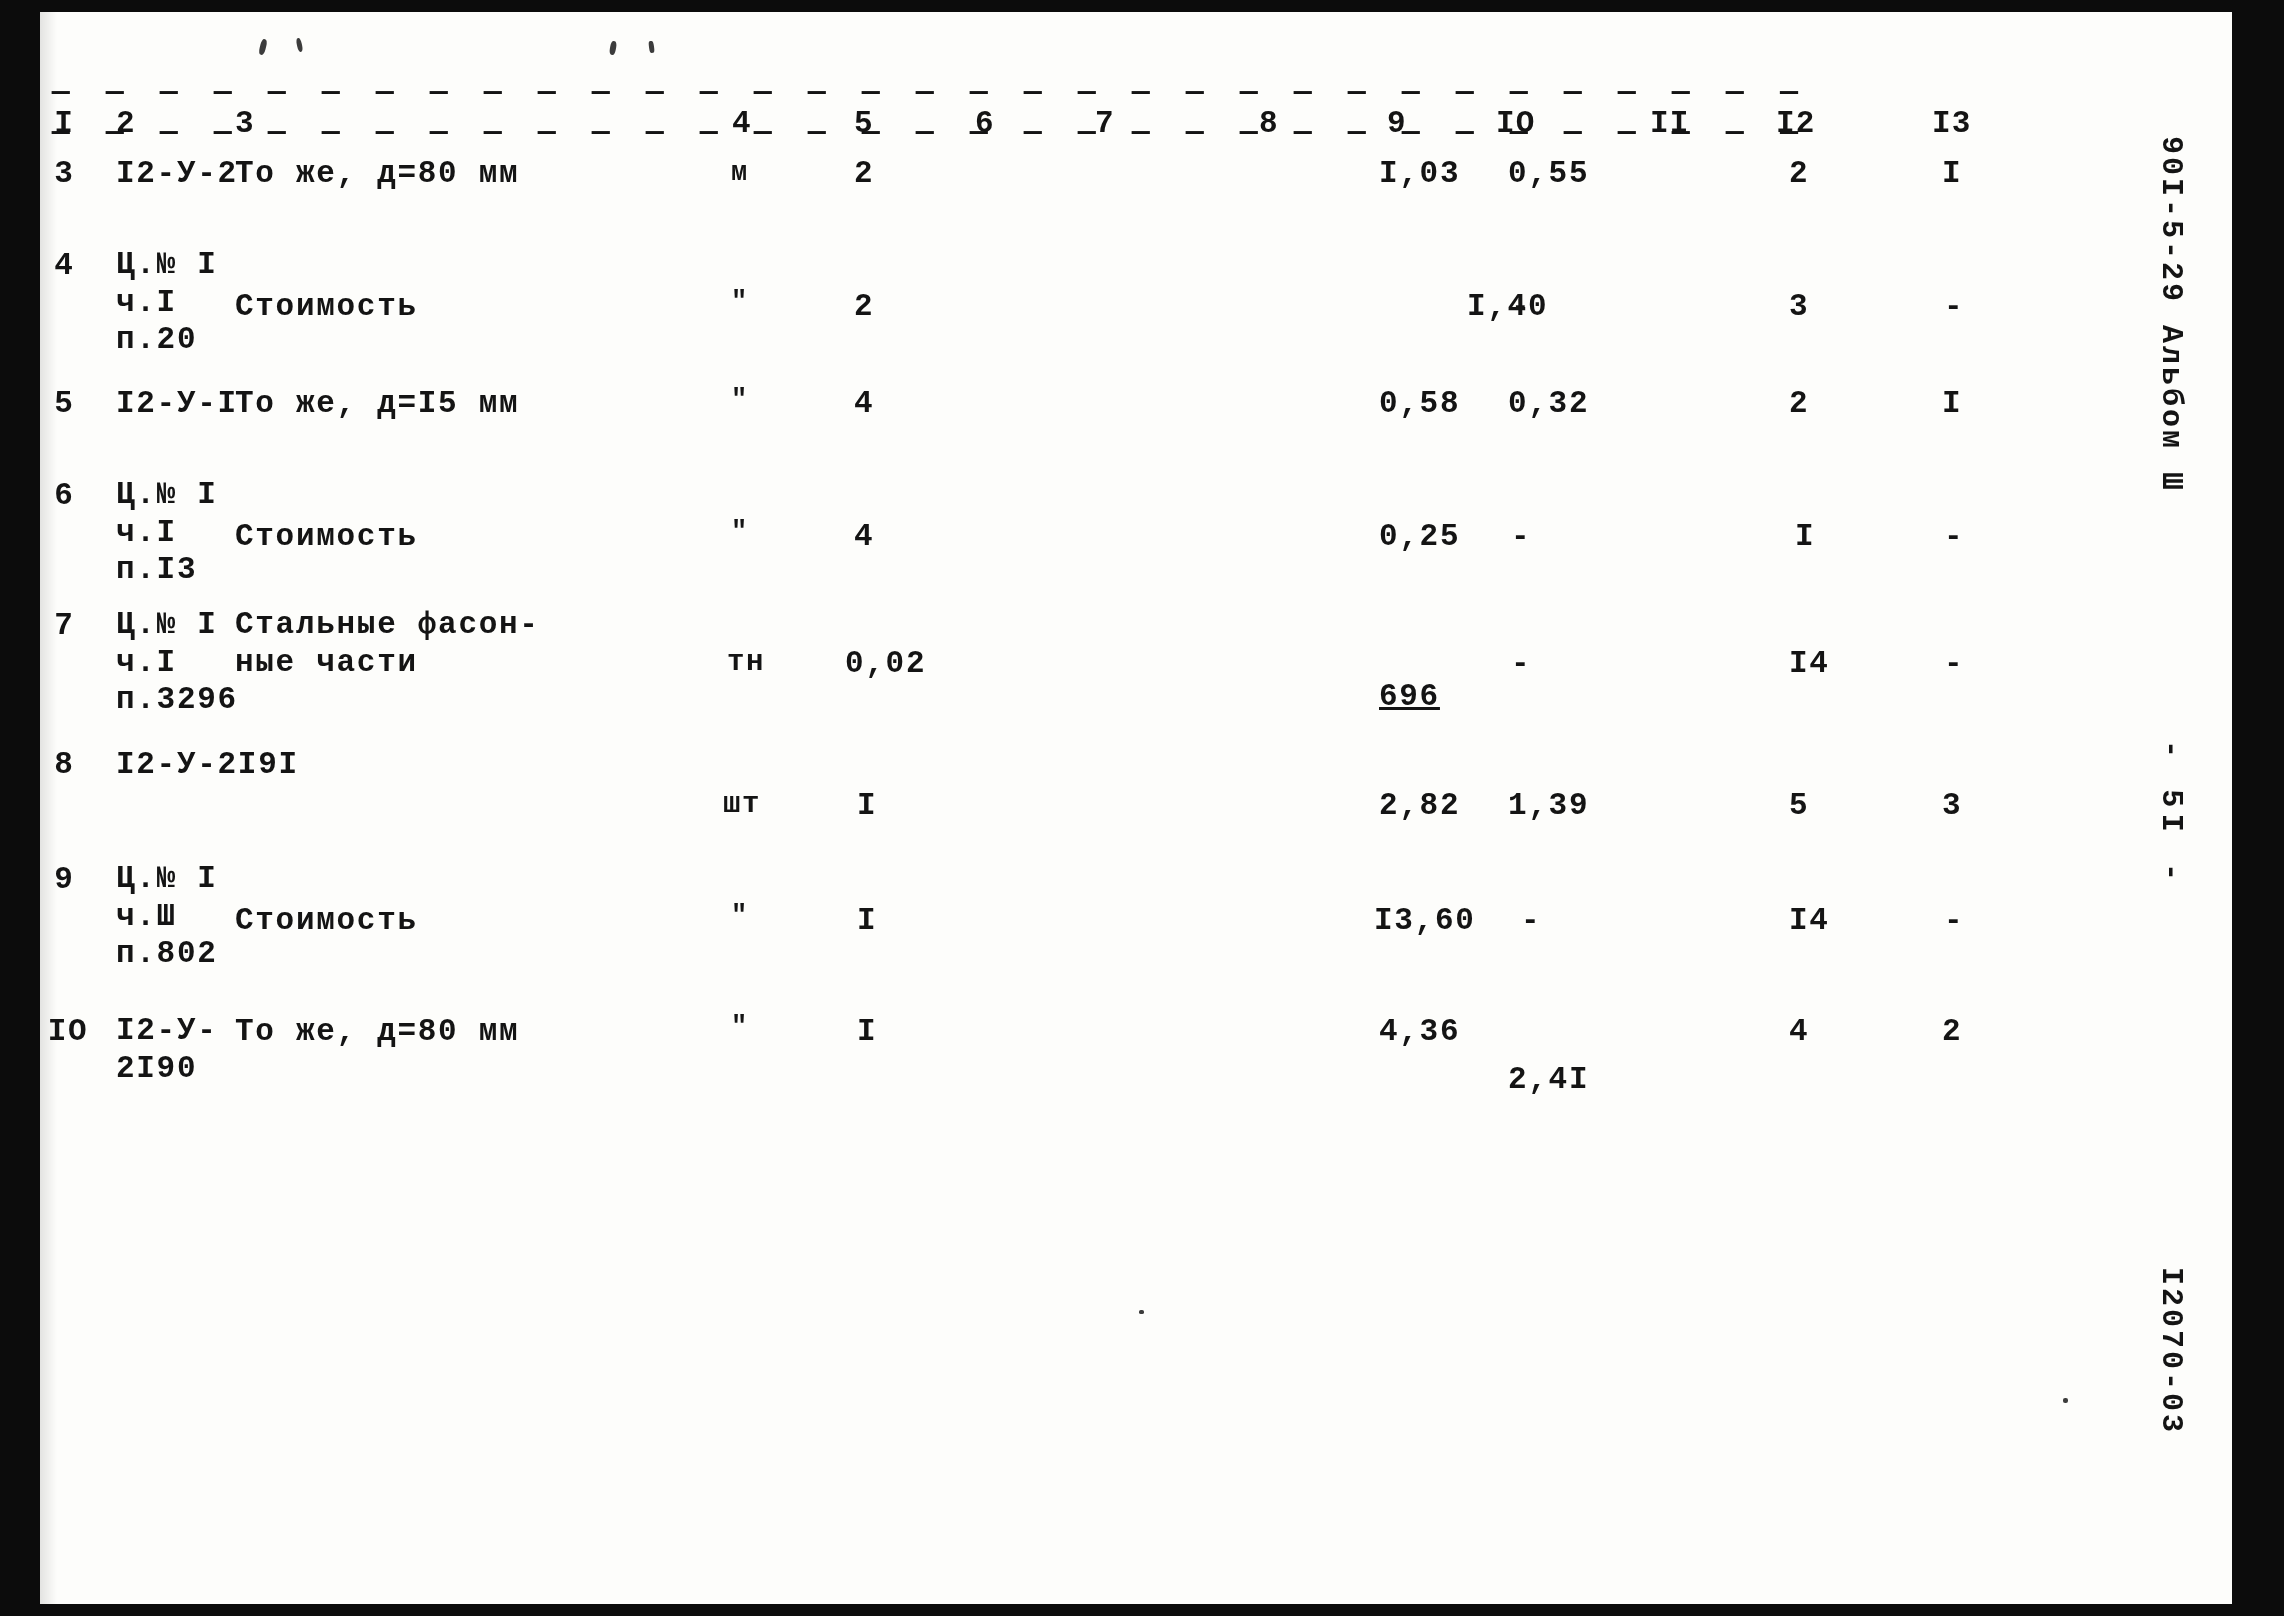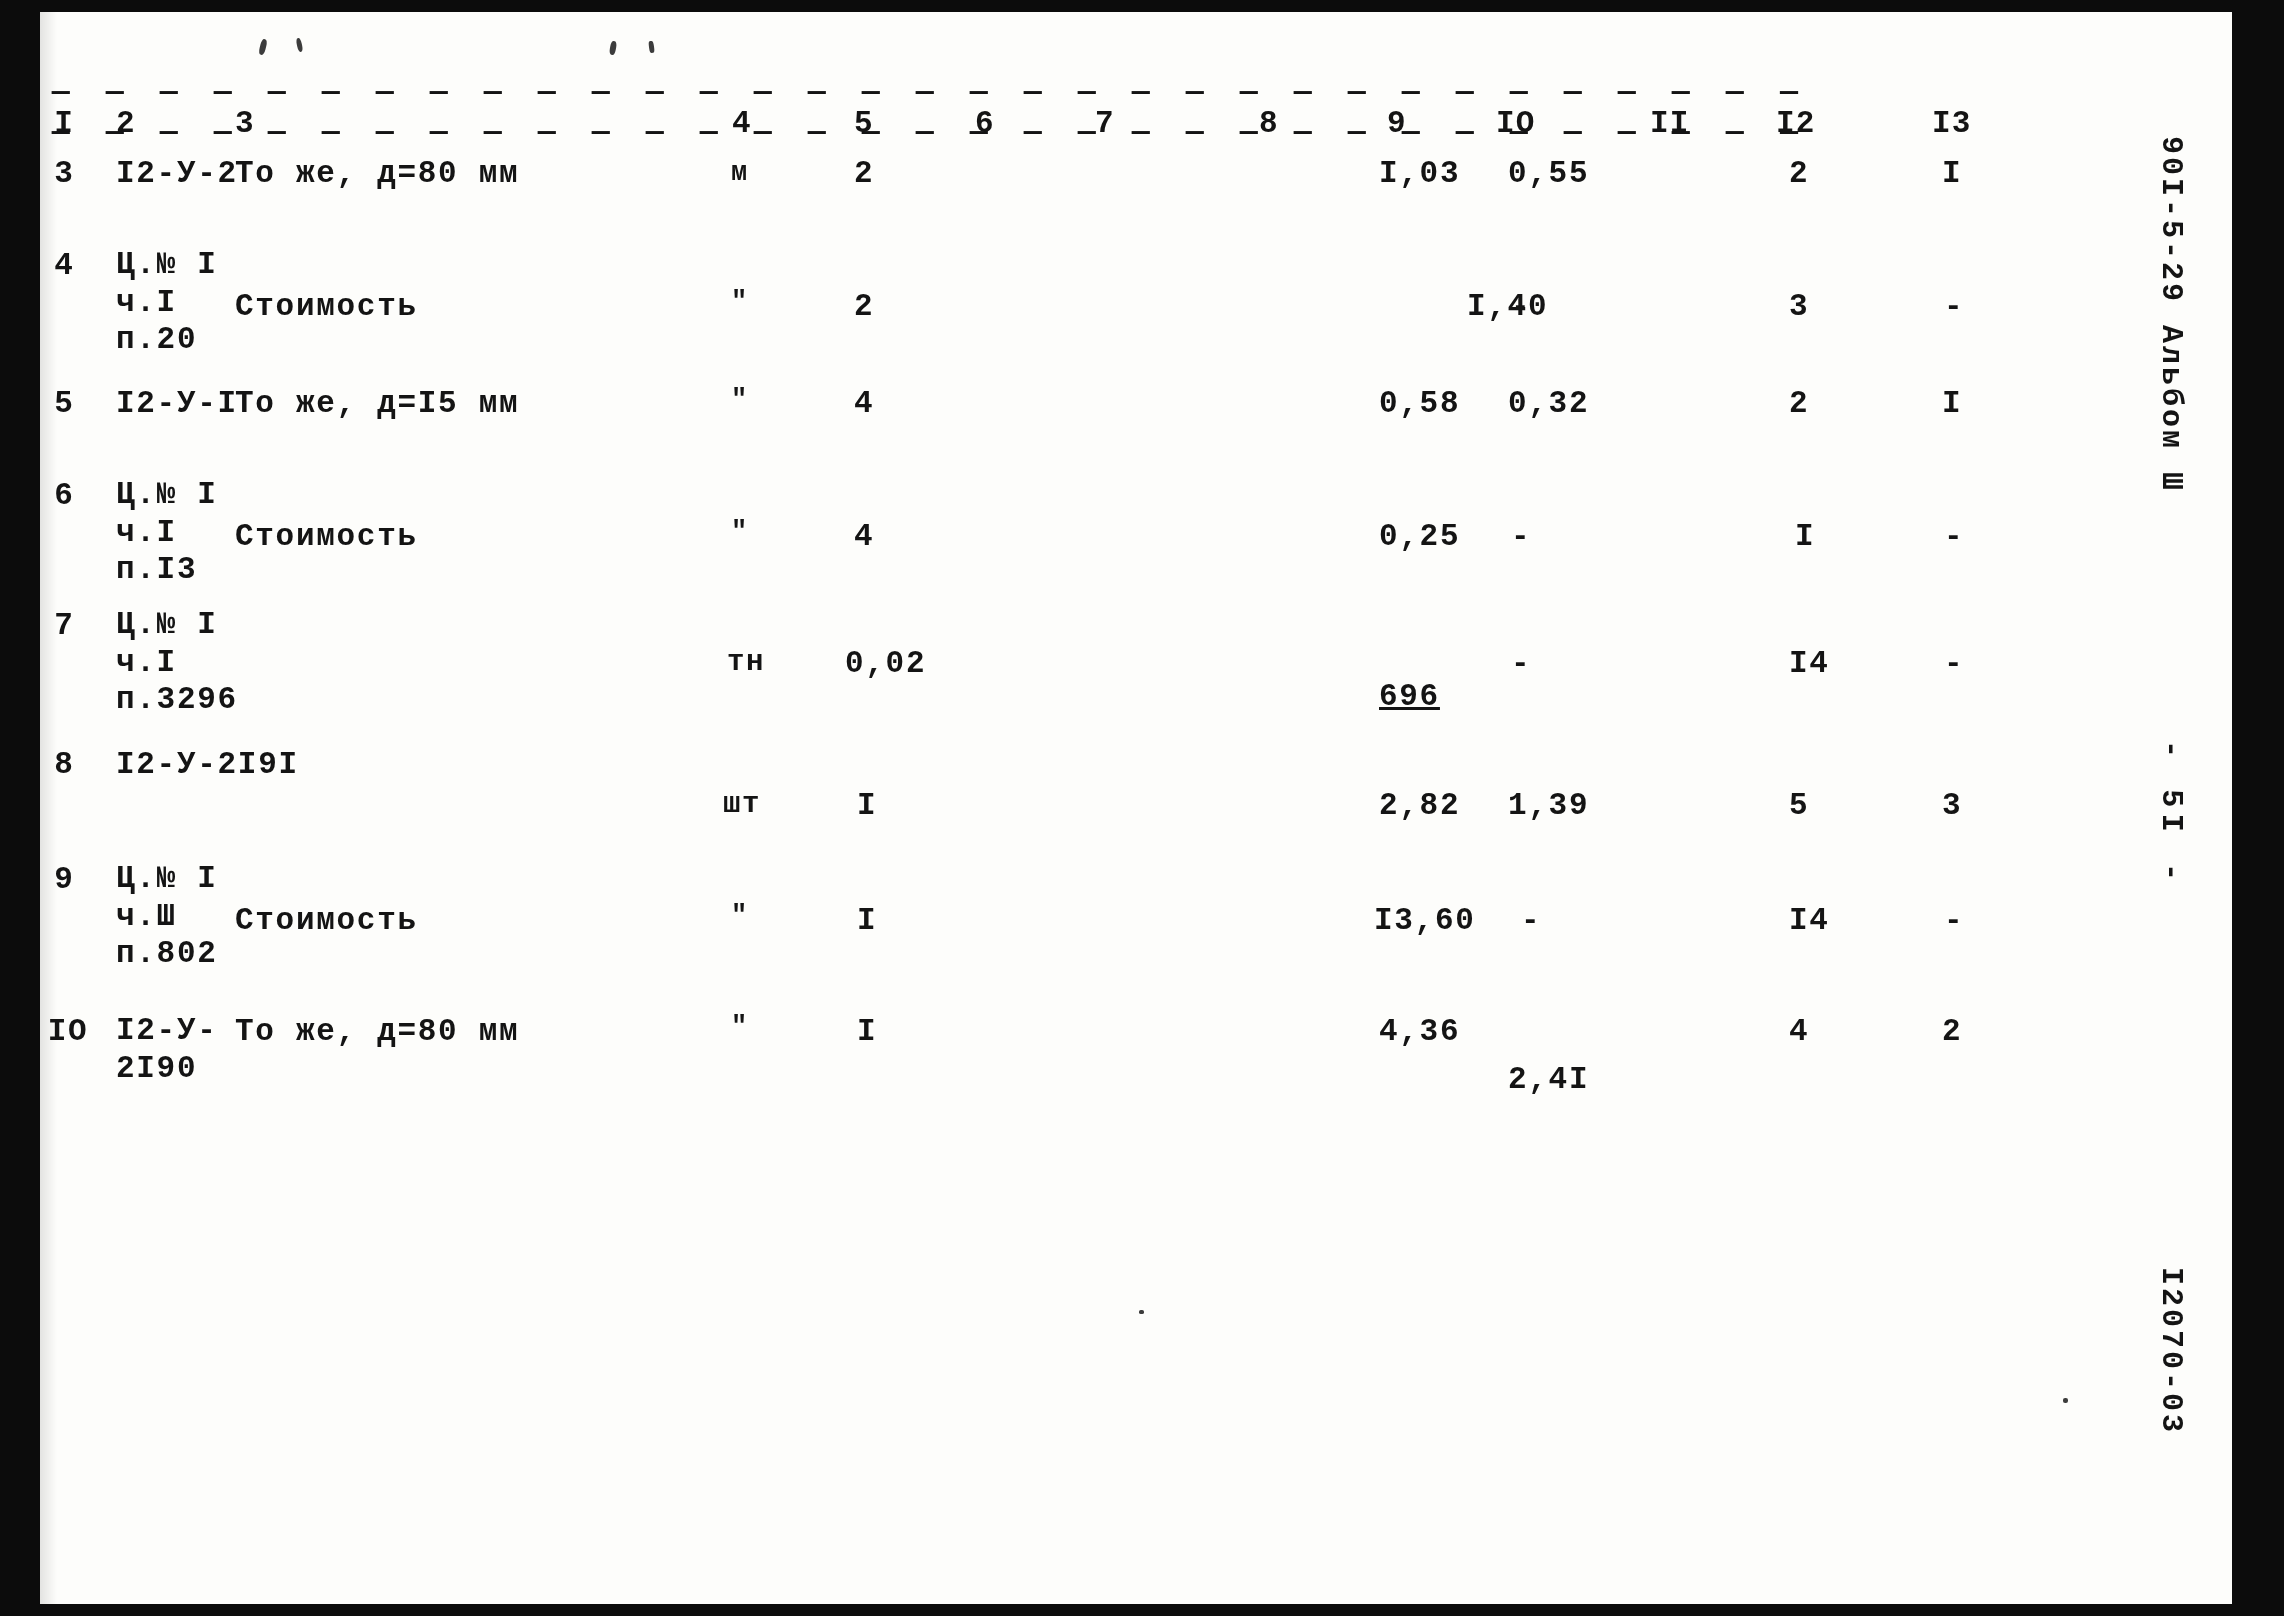--- a/index.html
+++ b/index.html
@@ -174,20 +174,22 @@
       <div class="cell" style="left:814px;top:505px;"><span>4</span></div>
       <div class="cell" style="left:1339px;top:505px;"><span>0,25</span></div>
       <div class="cell" style="left:1471px;top:505px;"><span>-</span></div>
       <div class="cell" style="left:1755px;top:505px;"><span>I</span></div>
       <div class="cell" style="left:1904px;top:505px;"><span>-</span></div>
 
       <div class="cell" style="left:14.3px;  top:594px;"><span>7</span></div>
       <div class="cell small-gap" style="left:76px; top:594px;"><span>Ц.№ I
 ч.I
 п.3296</span></div>
+      <div class="cell small-gap" style="left:195px; top:594px;"><span>Стальные фасон-
+ные части</span></div>
       <div class="cell" style="left:687px;top:632px;font-size:29px;"><span>тн</span></div>
       <div class="cell" style="left:805px;top:632px;"><span>0,02</span></div>
       <div class="cell" style="left:1339px;top:665px;text-decoration:underline;"><span>696</span></div>
       <div class="cell" style="left:1471px;top:632px;"><span>-</span></div>
       <div class="cell" style="left:1749px;top:632px;"><span>I4</span></div>
       <div class="cell" style="left:1904px;top:632px;"><span>-</span></div>
 
       <div class="cell" style="left:14.3px;  top:733px;"><span>8</span></div>
       <div class="cell" style="left:76px; top:733px;"><span>I2-У-2I9I</span></div>
       <div class="cell" style="left:683px;top:774px;font-size:29px;"><span>шт</span></div>

